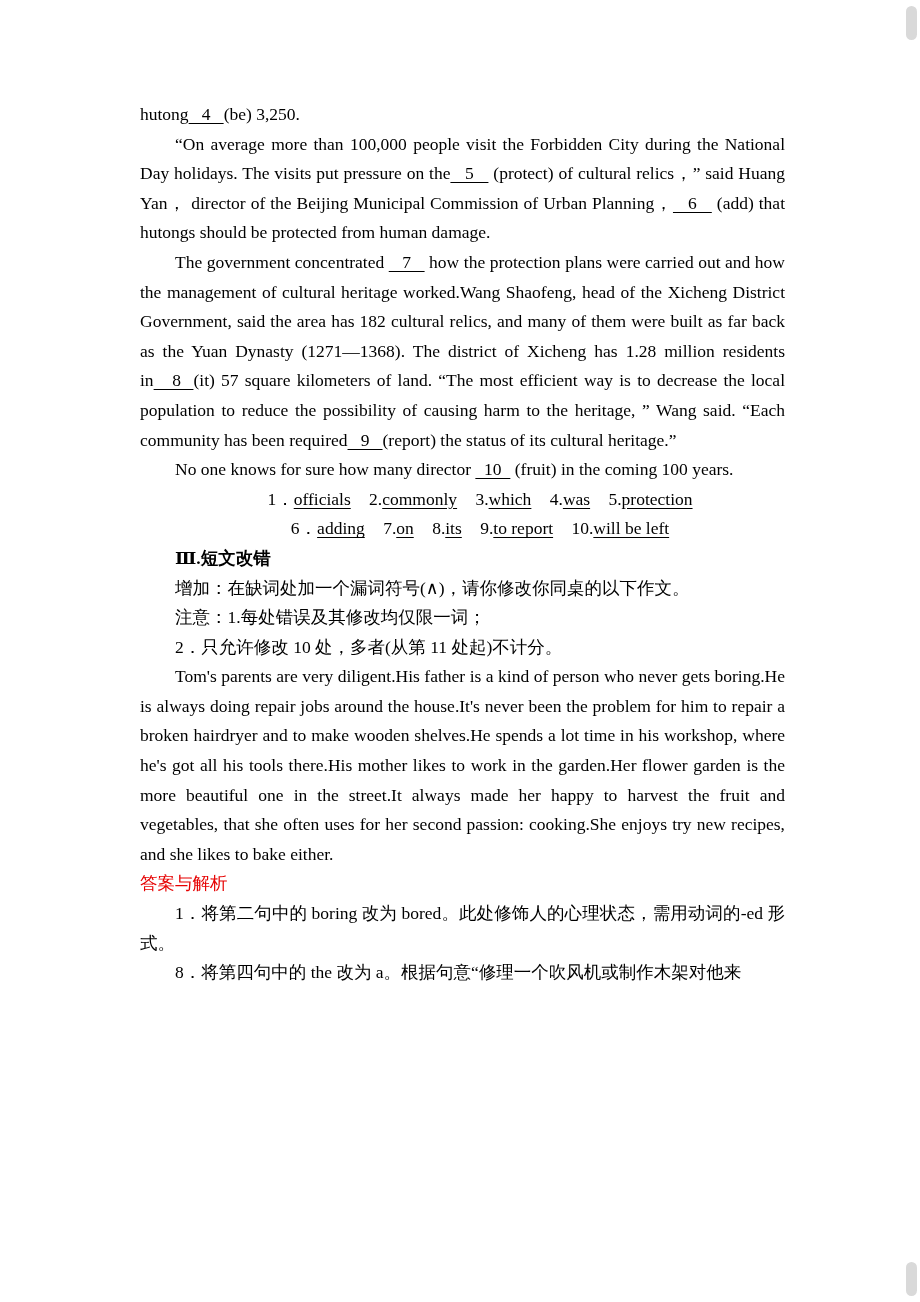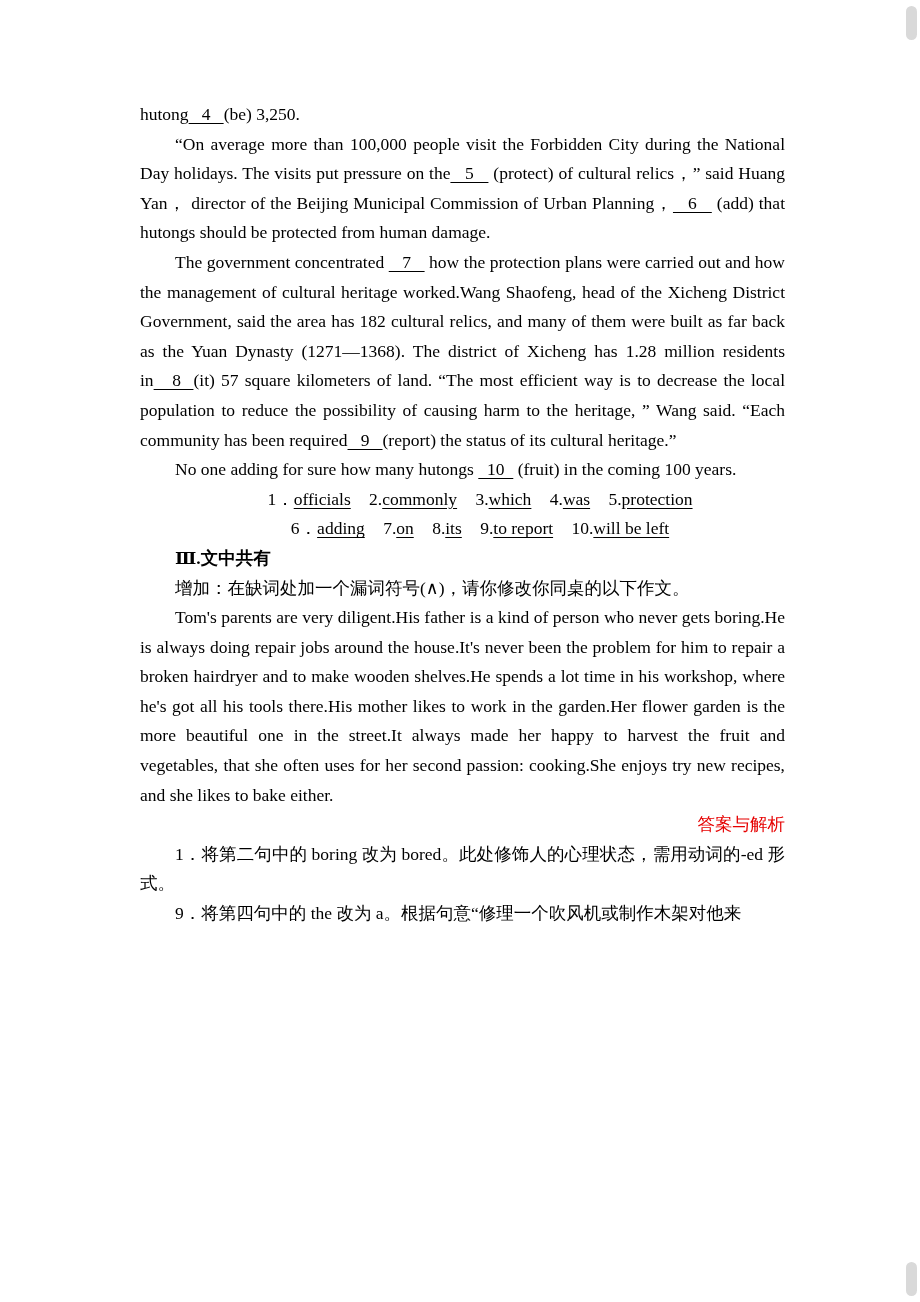--- a/index.html
+++ b/index.html
@@ -33,21 +33,21 @@
   p.answers { text-align: center; }
   .ans-item { white-space: nowrap; }
   .ans-item + .ans-item { margin-left: 1.05em; }
   .blank, .u {
     text-decoration: underline;
     text-underline-offset: 3px;
     white-space: pre;
   }
   .bold { font-weight: bold; }
   p.red-center {
-    text-align: right;
+    text-align: left;
     text-indent: 0;
     color: #e60000;
   }
   .scroll-mark {
     position: absolute;
     right: 3px;
     width: 11px;
     height: 34px;
     border-radius: 6px;
     background: #d9d9d9;
@@ -60,35 +60,37 @@
 
 <div class="page">
   <div class="content">
 
     <p class="para noindent"><span>hutong</span><span class="blank">&nbsp;&nbsp;&nbsp;4&nbsp;&nbsp;&nbsp;</span><span>(be) 3,250.</span></p>
 
     <p class="para"><span>“On average more than 100,000 people visit the Forbidden City during the National Day holidays. The visits put pressure on the</span><span class="blank">&nbsp;&nbsp;&nbsp;5&nbsp;&nbsp;&nbsp;</span><span> (protect) of cultural relics，” said Huang Yan， director of the Beijing Municipal Commission of Urban Planning，</span><span class="blank">&nbsp;&nbsp;&nbsp;6&nbsp;&nbsp;&nbsp;</span><span> (add) that hutongs should be protected from human damage.</span></p>
 
     <p class="para"><span>The government concentrated </span><span class="blank">&nbsp;&nbsp;&nbsp;7&nbsp;&nbsp;&nbsp;</span><span> how the protection plans were carried out and how the management of cultural heritage worked.Wang Shaofeng, head of the Xicheng District Government, said the area has 182 cultural relics, and many of them were built as far back as the Yuan Dynasty (1271—1368). The district of Xicheng has 1.28 million residents in</span><span class="blank">&nbsp;&nbsp;&nbsp;8&nbsp;&nbsp;</span><span>(it) 57 square kilometers of land. “The most efficient way is to decrease the local population to reduce the possibility of causing harm to the heritage, ” Wang said. “Each community has been required</span><span class="blank">&nbsp;&nbsp;&nbsp;9&nbsp;&nbsp;&nbsp;</span><span>(report) the status of its cultural heritage.”</span></p>
 
-    <p class="para"><span>No one adding for sure how many hutongs </span><span class="blank">&nbsp;&nbsp;10&nbsp;&nbsp;</span><span> (fruit) in the coming 100 years.</span></p>
+    <p class="para"><span>No one knows for sure how many director </span><span class="blank">&nbsp;&nbsp;10&nbsp;&nbsp;</span><span> (fruit) in the coming 100 years.</span></p>
 
     <p class="para answers"><span class="ans-item"><span>1．</span><span class="u">officials</span></span><span class="ans-item"><span>2.</span><span class="u">commonly</span></span><span class="ans-item"><span>3.</span><span class="u">which</span></span><span class="ans-item"><span>4.</span><span class="u">was</span></span><span class="ans-item"><span>5.</span><span class="u">protection</span></span></p>
 
     <p class="para answers"><span class="ans-item"><span>6．</span><span class="u">adding</span></span><span class="ans-item"><span>7.</span><span class="u">on</span></span><span class="ans-item"><span>8.</span><span class="u">its</span></span><span class="ans-item"><span>9.</span><span class="u">to report</span></span><span class="ans-item"><span>10.</span><span class="u">will be left</span></span></p>
 
-    <p class="para bold">Ⅲ.文中共有</p>
+    <p class="para bold">Ⅲ.短文改错</p>
 
 
     <p class="para">增加：在缺词处加一个漏词符号(∧)，请你修改你同桌的以下作文。</p>
+    <p class="para">注意：1.每处错误及其修改均仅限一词；</p>
+    <p class="para">2．只允许修改 10 处，多者(从第 11 处起)不计分。</p>
 
     <p class="para">Tom's parents are very diligent.His father is a kind of person who never gets boring.He is always doing repair jobs around the house.It's never been the problem for him to repair a broken hairdryer and to make wooden shelves.He spends a lot time in his workshop, where he's got all his tools there.His mother likes to work in the garden.Her flower garden is the more beautiful one in the street.It always made her happy to harvest the fruit and vegetables, that she often uses for her second passion: cooking.She enjoys try new recipes, and she likes to bake either.</p>
 
     <p class="para red-center">答案与解析</p>
 
     <p class="para">1．将第二句中的 boring 改为 bored。此处修饰人的心理状态，需用动词的-ed 形式。</p>
-    <p class="para">9．将第四句中的 the 改为 a。根据句意“修理一个吹风机或制作木架对他来</p>
+    <p class="para">8．将第四句中的 the 改为 a。根据句意“修理一个吹风机或制作木架对他来</p>
 
   </div>
 
   <div class="scroll-mark top"></div>
   <div class="scroll-mark bottom"></div>
 </div>
 
 </body></html>

